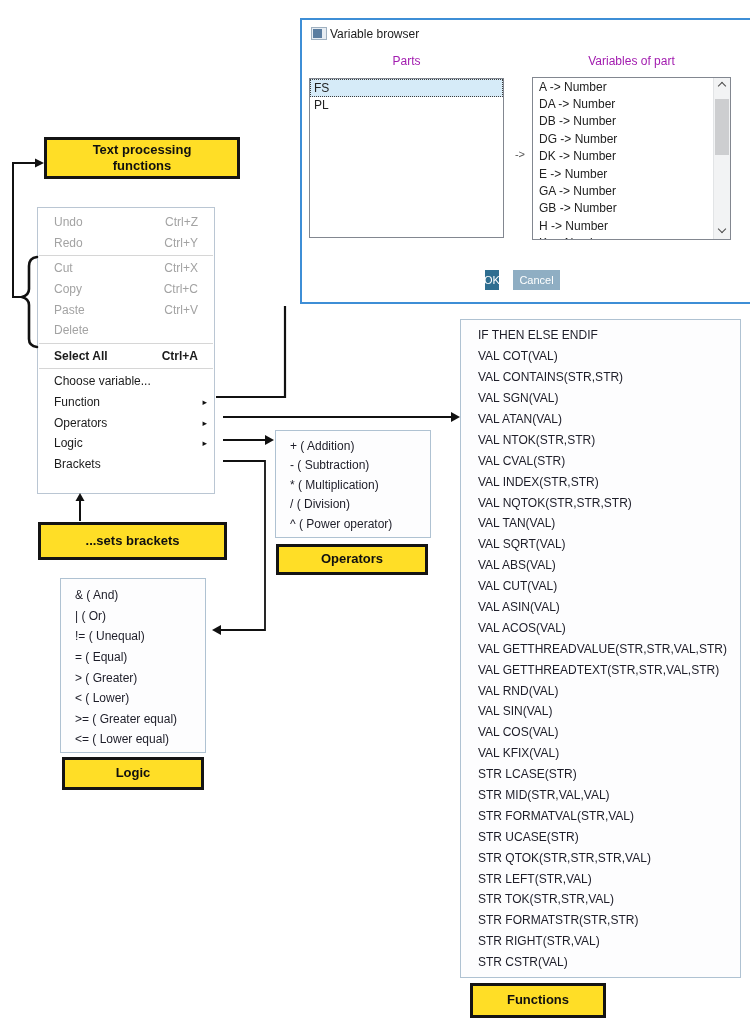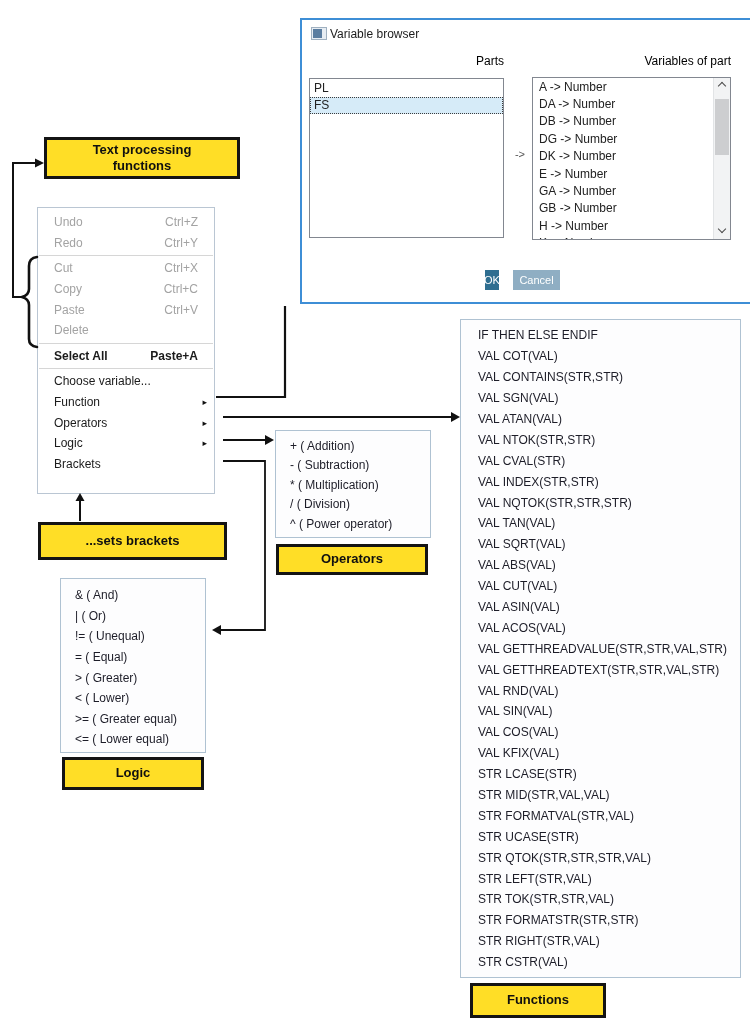--- a/index.html
+++ b/index.html
@@ -42,21 +42,21 @@
 
   
   .dialog{
     position:absolute;left:266px;top:18px;width:475px;height:286px;
     background:#fff;border:2px solid var(--c-dialog_border);z-index:20;font-size:12px;color:#222;margin-left:34px;
   }
   .dlg-title{position:absolute;left:28px;top:7px;font-size:12px;color:#1c1c1c}
   .dlg-icon{position:absolute;left:9px;top:7px;width:16px;height:13px;background:#e7edf3;border:1px solid #9fb0c0}
   .dlg-icon::before{content:"";position:absolute;left:1px;top:1px;width:9px;height:9px;background:#5a7da0}
   .dlg-close{position:absolute;right:11px;top:5px;font-size:15px;color:#333;line-height:1}
-  .col-label{position:absolute;text-align:right;font-size:12px;color:#000000}
+  .col-label{position:absolute;text-align:center;font-size:12px;color:#a21caf}
   .listbox{position:absolute;background:#fff;border:1px solid #828790;overflow:hidden}
   .lrow{height:17.5px;display:flex;align-items:center;padding-left:4px;white-space:nowrap}
   .lrow.selected{background:var(--c-selected_row);outline:1px dotted #3c3c3c;outline-offset:-1px}
   .vrow{height:17.4px;display:flex;align-items:center;padding-left:6px;white-space:nowrap}
   .maparrow{position:absolute;color:#555;font-size:11px}
   .btn{position:absolute;display:flex;align-items:center;justify-content:center;
        color:#fff;font-size:11px;border:none}
   
   .sbar{position:absolute;right:0;top:0;bottom:0;width:17px;background:#f2f3f4;border-left:1px solid #e2e4e6}
   .sb-btn{position:absolute;left:0;width:16px;height:16px}
@@ -98,26 +98,26 @@
 <div class="dialog">
   <span class="dlg-icon"></span>
   <span class="dlg-title">Variable browser</span>
   <span class="dlg-close">✕</span>
 
   <div class="col-label" style="left:7px;top:34px;width:195px">Parts</div>
   <div class="col-label" style="left:230px;top:34px;width:199px">Variables of part</div>
 
   <div class="listbox" style="left:7px;top:58px;width:195px;height:160px">
 
+      <div class="lrow selected">
+        <span>FS</span>
+      </div>
+
       <div class="lrow">
         <span>PL</span>
-      </div>
-
-      <div class="lrow selected">
-        <span>FS</span>
       </div>
     </div>
 
   <div class="maparrow" style="left:208px;top:128px;width:20px;text-align:center">-&gt;</div>
 
   <div class="listbox" style="left:230px;top:57px;width:199px;height:163px;padding-right:17px">
     <div>
 
         <div class="vrow">
           <span>A -&gt; Number</span>
@@ -213,21 +213,21 @@
     </div>
 
     <div class="mi disabled">
       <span class="lab">Delete</span>
       <span class="sc"></span>
       <span class="chev"></span>
     </div>
   <div class="menu-sep"></div>
     <div class="mi bold">
       <span class="lab">Select All</span>
-      <span class="sc">Paste+A</span>
+      <span class="sc">Ctrl+A</span>
       <span class="chev"></span>
     </div>
   <div class="menu-sep"></div>
     <div class="mi">
       <span class="lab">Choose variable...</span>
       <span class="sc"></span>
       <span class="chev"></span>
     </div>
 
     <div class="mi submenu">

